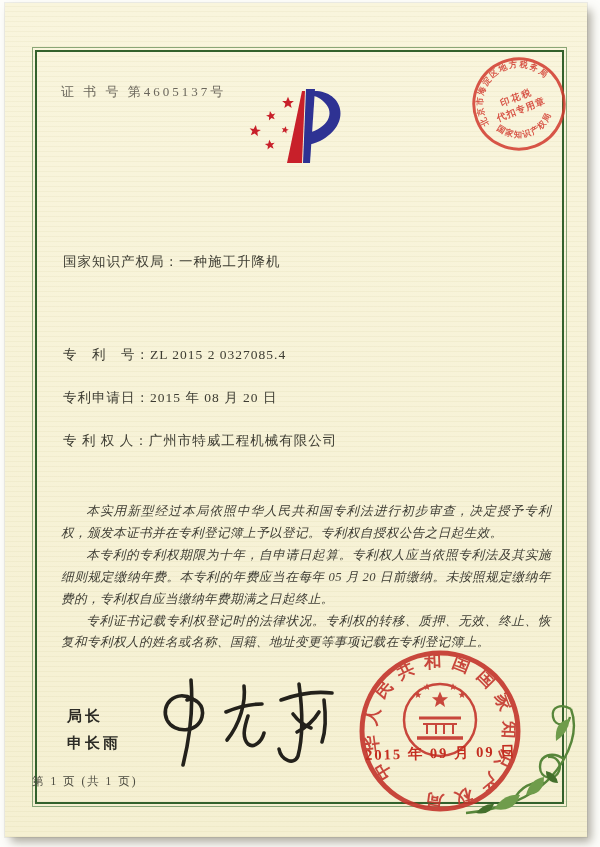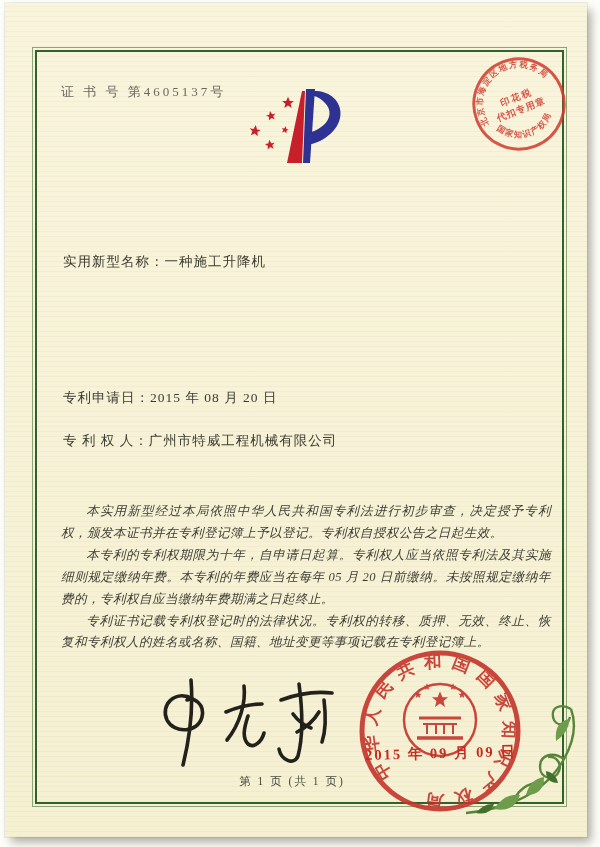--- a/index.html
+++ b/index.html
@@ -20,21 +20,21 @@
   .f-name{top:250px}.f-inv{top:296px}.f-no{top:343px}.f-file{top:386px}.f-owner{top:429px}.f-grant{top:472px}
   .body-text{position:absolute;left:56px;top:498px;width:490px;font-size:12.6px;line-height:1.74;
     text-align:justify;color:#3e3d34;letter-spacing:0.4px;font-style:italic;}
   .body-text p{margin:0;text-indent:2em;}
   .signoff{position:absolute;left:62px;top:700px;font-size:15px;font-weight:bold;color:#2d2c26;letter-spacing:3px;line-height:1.8;}
   .signature{position:absolute;left:142px;top:672px;width:215px;height:98px;}
   .seal{position:absolute;left:350px;top:643px;width:170px;height:170px;opacity:.9;}
   .seal-date{position:absolute;left:348px;top:741px;width:176px;text-align:center;
     font-size:14.5px;letter-spacing:2px;color:#c42d20;font-weight:bold;transform:rotate(-1.5deg);}
   .tax-stamp{position:absolute;left:463px;top:50px;width:102px;height:102px;transform:rotate(-21deg);opacity:.85;}
-  .footer{position:absolute;left:27px;top:771px;width:520px;text-align:center;
+  .footer{position:absolute;left:27px;top:771px;width:520px;text-align:left;
     font-size:11.5px;letter-spacing:2px;color:#4c4b40;}
   .flourish{position:absolute;left:455px;top:694px;width:126px;height:122px;}
 </style>
 </head>
 <body>
 
 <div class="stage">
   <div class="paper">
 
     <div class="frame">
@@ -66,30 +66,35 @@
         <path transform="translate(47,47) scale(0.38) rotate(14)" d="M0,-10 L2.9,-3.1 L9.5,-3.1 L4.2,1.2 L5.9,8.1 L0,4 L-5.9,8.1 L-4.2,1.2 L-9.5,-3.1 L-2.9,-3.1 Z"></path>
         <path d="M64,8 L67,8 L64,80 L49,80 Z"></path>
       </g>
       <g fill="#2e3293">
         <path d="M68,6 L77,6 L72,80 L65,80 Z"></path>
         <path d="M74,8 C104,6 116,40 82,58 C77,60.5 72,61.5 69,61.5 L70,50 C90,45 97,30 87,20 C81,13.5 75,12.5 73,12.5 Z"></path>
       </g>
     </svg>
 
 
-    <div class="field f-name"><span>实用新型名称：</span><span>一种施工升降机</span></div>
+    <div class="field f-name"><span>国家知识产权局：</span><span>一种施工升降机</span></div>
+    <div class="field f-no"><span>专　利　号：</span><span>ZL 2015 2 0327085.4</span></div>
     <div class="field f-file"><span>专利申请日：</span><span>2015 年 08 月 20 日</span></div>
     <div class="field f-owner"><span>专 利 权 人：</span><span>广州市特威工程机械有限公司</span></div>
 
     <div class="body-text">
       <p>本实用新型经过本局依照中华人民共和国专利法进行初步审查，决定授予专利权，颁发本证书并在专利登记簿上予以登记。专利权自授权公告之日起生效。</p>
       <p>本专利的专利权期限为十年，自申请日起算。专利权人应当依照专利法及其实施细则规定缴纳年费。本专利的年费应当在每年 05 月 20 日前缴纳。未按照规定缴纳年费的，专利权自应当缴纳年费期满之日起终止。</p>
       <p>专利证书记载专利权登记时的法律状况。专利权的转移、质押、无效、终止、恢复和专利权人的姓名或名称、国籍、地址变更等事项记载在专利登记簿上。</p>
     </div>
 
+    <div class="signoff">
+      <div>局长</div>
+      <div>申长雨</div>
+    </div>
 
     <svg class="signature" viewBox="0 0 215 98">
       <g fill="none" stroke="#23211b" stroke-width="3.6" stroke-linecap="round">
         <path d="M46,24 C28,14 13,30 20,45 C27,59 51,58 55,42 C58,29 47,22 40,25"></path>
         <path d="M44,5 C46,30 44,58 36,90"></path>
         <path d="M97,11 C99,27 93,49 80,65"></path>
         <path d="M79,37 C93,31 105,29 115,29"></path>
         <path d="M101,41 C97,53 95,63 101,69 C107,74 115,66 117,58"></path>
         <path d="M134,25 C150,19 168,16 185,18"></path>
         <path d="M152,9 C155,31 157,58 151,81 C147,91 134,85 132,74"></path>

